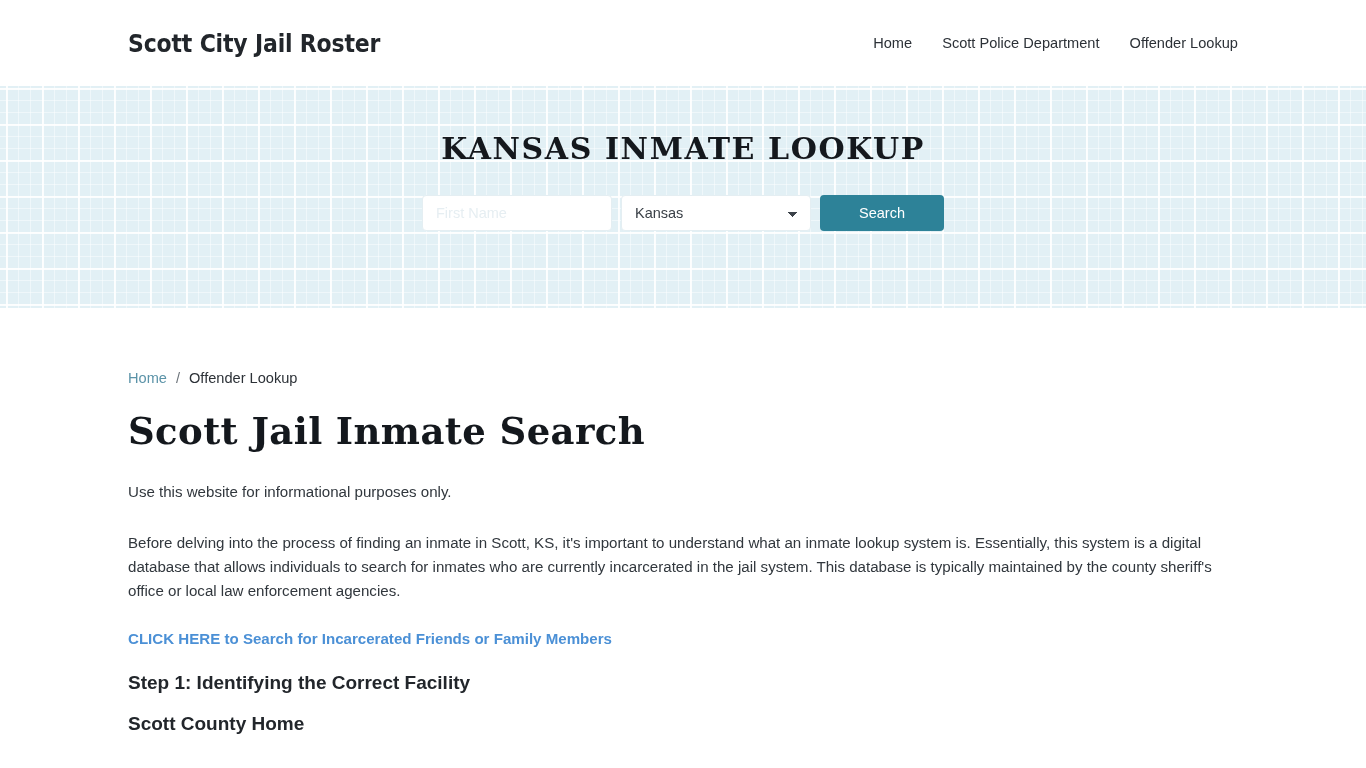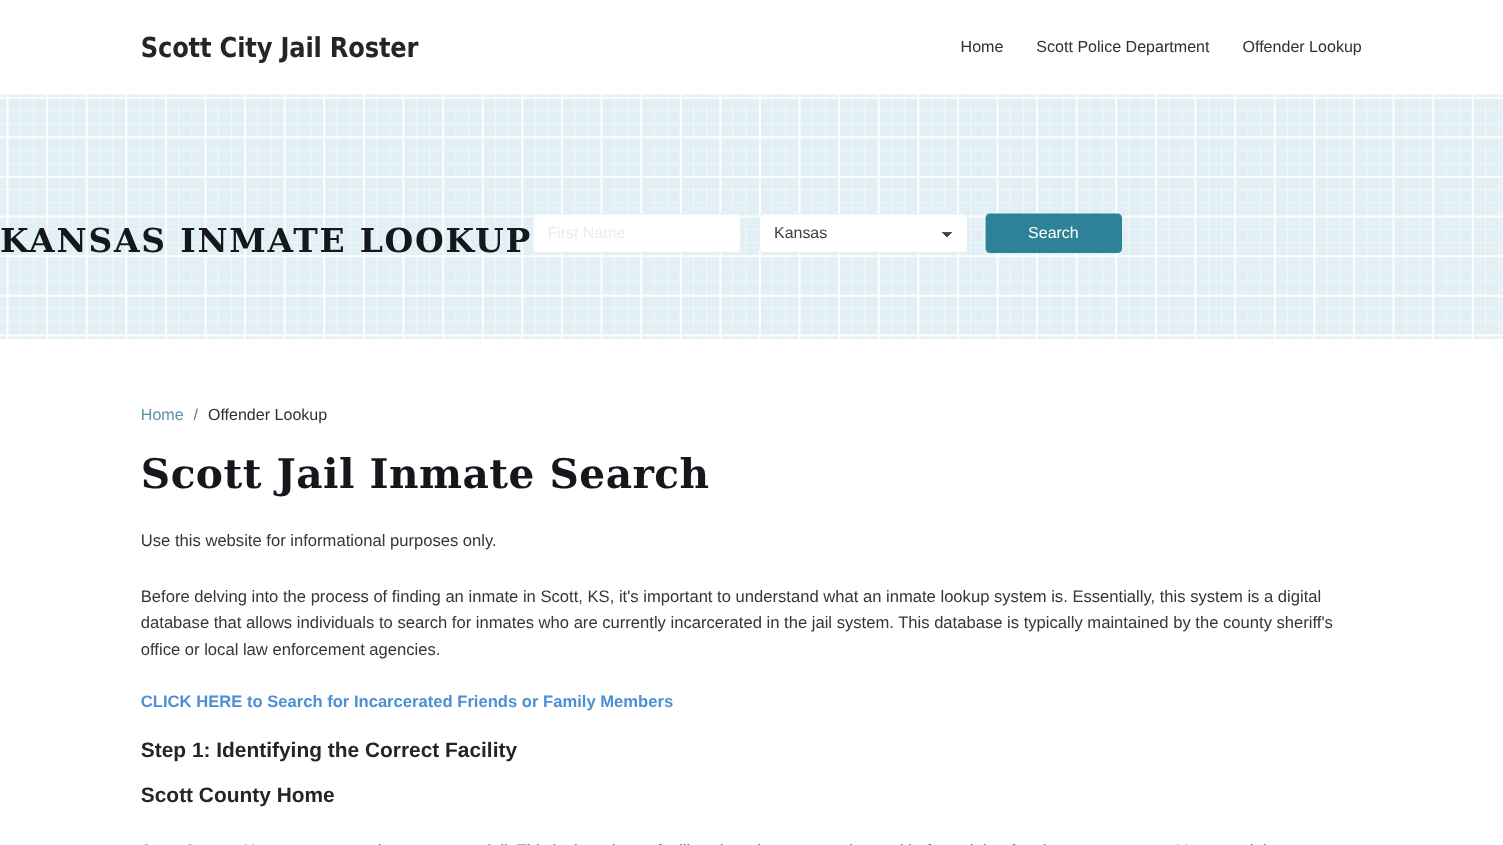--- a/index.html
+++ b/index.html
@@ -50,39 +50,39 @@
     height: 222px;
     background-color: #e2f0f5;
     background-image:
       linear-gradient(to right, rgba(255,255,255,0.85) 2px, transparent 2px),
       linear-gradient(to bottom, rgba(255,255,255,0.85) 2px, transparent 2px),
       linear-gradient(to right, rgba(255,255,255,0.45) 1px, transparent 1px),
       linear-gradient(to bottom, rgba(255,255,255,0.45) 1px, transparent 1px);
     background-size: 36px 36px, 36px 36px, 12px 12px, 12px 12px;
     background-position: 6px 2px, 6px 2px, 6px 2px, 6px 2px;
     display: flex;
-    flex-direction: row;
+    flex-direction: column;
     align-items: center;
     overflow: hidden;
   }
   .hero-title {
     margin: 0;
     padding-top: 45px;
     font-family: "DejaVu Serif", "Liberation Serif", serif;
     font-size: 30px;
     font-weight: 700;
     letter-spacing: 1.6px;
     color: #14181d;
     text-align: center;
     white-space: nowrap;
   }
   .search-form {
     margin-top: 29px;
     display: flex;
-    gap: 16px;
+    gap: 9px;
   }
   .field {
     height: 36px;
     border: 1px solid #e4eef2;
     border-radius: 4px;
     background: #ffffff;
     font-family: "Liberation Sans", sans-serif;
     font-size: 14.5px;
     color: #3a4047;
     padding: 0 13px;

